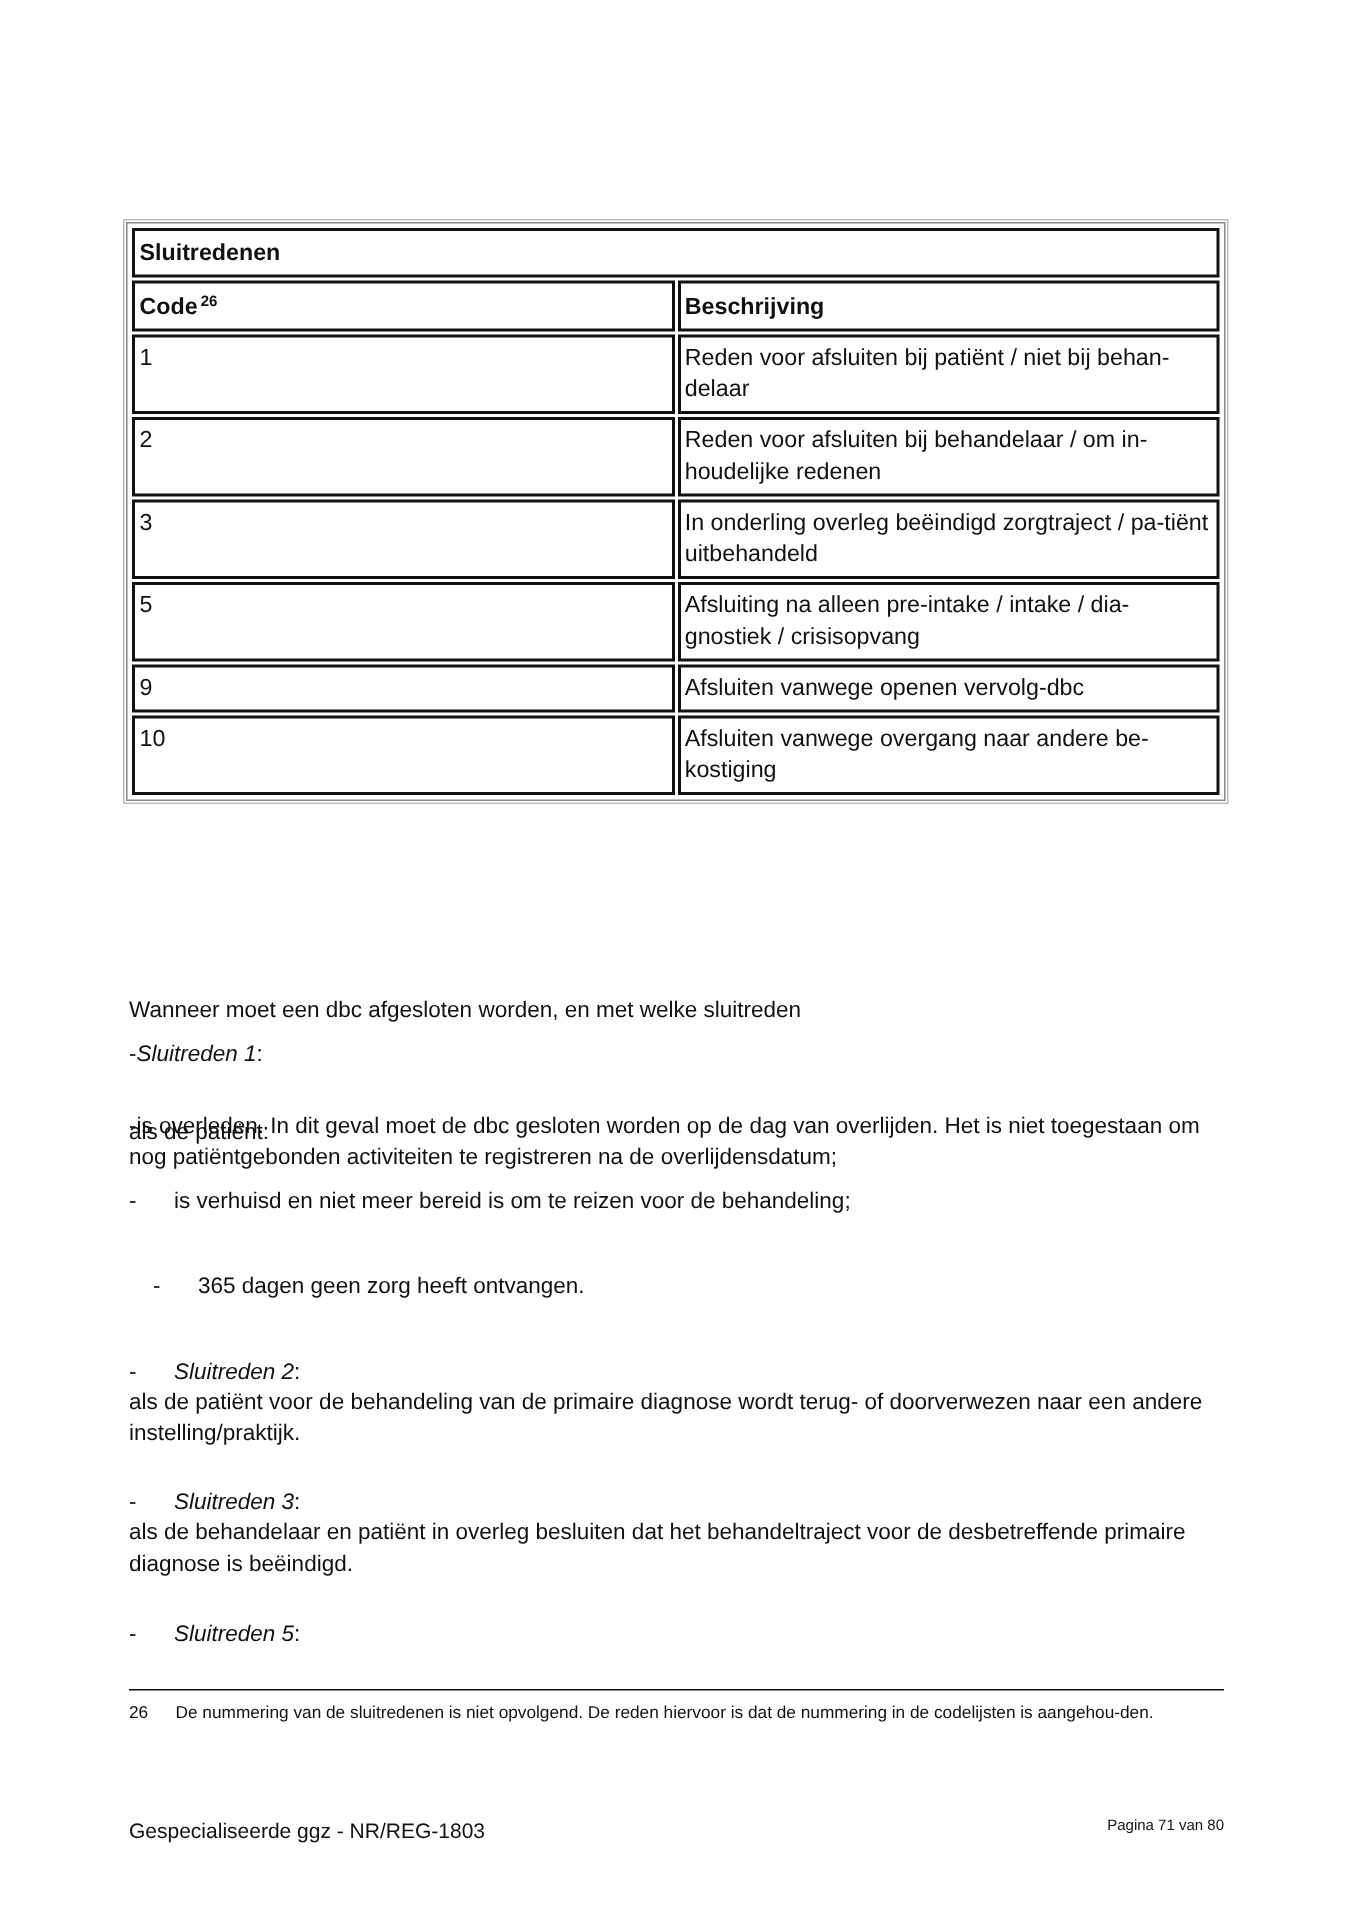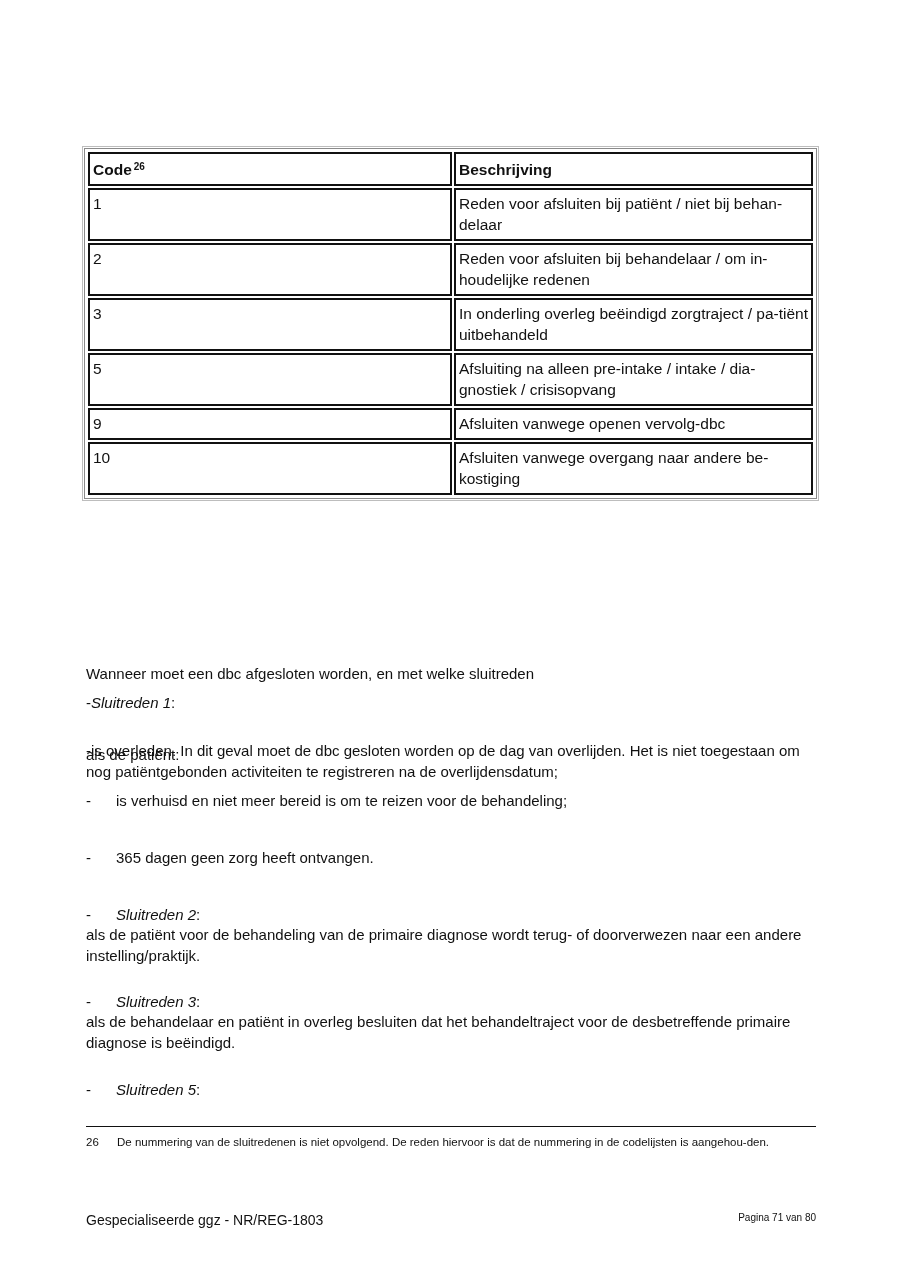--- a/index.html
+++ b/index.html
@@ -65,20 +65,23 @@
     .footer-right { position: absolute; right: 84px; top: 1212px; font-size: 10px; }
   </style>
 </head>
 <body>
 
 <div class="page">
 
   <div class="tbl-wrap">
     <table class="sluit">
       <tbody>
+          <tr class="title">
+        <td colspan="2" class="bold">Sluitredenen</td>
+      </tr>
       <tr class="head">
         <td class="code bold"><span>Code</span><sup class="fn">26</sup></td>
         <td class="bold">Beschrijving</td>
       </tr>
       <tr class="row2">
         <td class="code">1</td>
         <td>Reden voor afsluiten bij patiënt / niet bij behan-delaar</td>
       </tr>
       <tr class="row2">
         <td class="code">2</td>
@@ -108,21 +111,21 @@
   <p class="text" style="top:663px;">Wanneer moet een dbc afgesloten worden, en met welke sluitreden</p>
 
   <p class="text" style="top:692px;"><span>-</span><span class="ital">Sluitreden 1</span><span>:</span></p>
   <p class="text" style="top:744px;">als de patiënt:</p>
 
   <p class="text" style="top:740px;">-is overleden. In dit geval moet de dbc gesloten worden op de dag van overlijden. Het is niet toegestaan om nog patiëntgebonden activiteiten te registreren na de overlijdensdatum;</p>
 
   <div class="dash-item" style="top:790px;">
     <span class="dash">-</span><span class="lbl">is verhuisd en niet meer bereid is om te reizen voor de behandeling;</span>
   </div>
-  <div class="dash-item" style="top:847px;">
+  <div class="dash-item" style="top:847px;margin-left:16px;">
     <span class="dash">-</span><span class="lbl">365 dagen geen zorg heeft ontvangen.</span>
   </div>
 
   <div class="dash-item" style="top:904px;">
     <span class="dash">-</span><span class="lbl ital">Sluitreden 2</span><span>:</span>
   </div>
   <p class="text" style="top:924px;">als de patiënt voor de behandeling van de primaire diagnose wordt terug- of doorverwezen naar een andere instelling/praktijk.</p>
 
   <div class="dash-item" style="top:991px;">
     <span class="dash">-</span><span class="lbl ital">Sluitreden 3</span><span>:</span>

